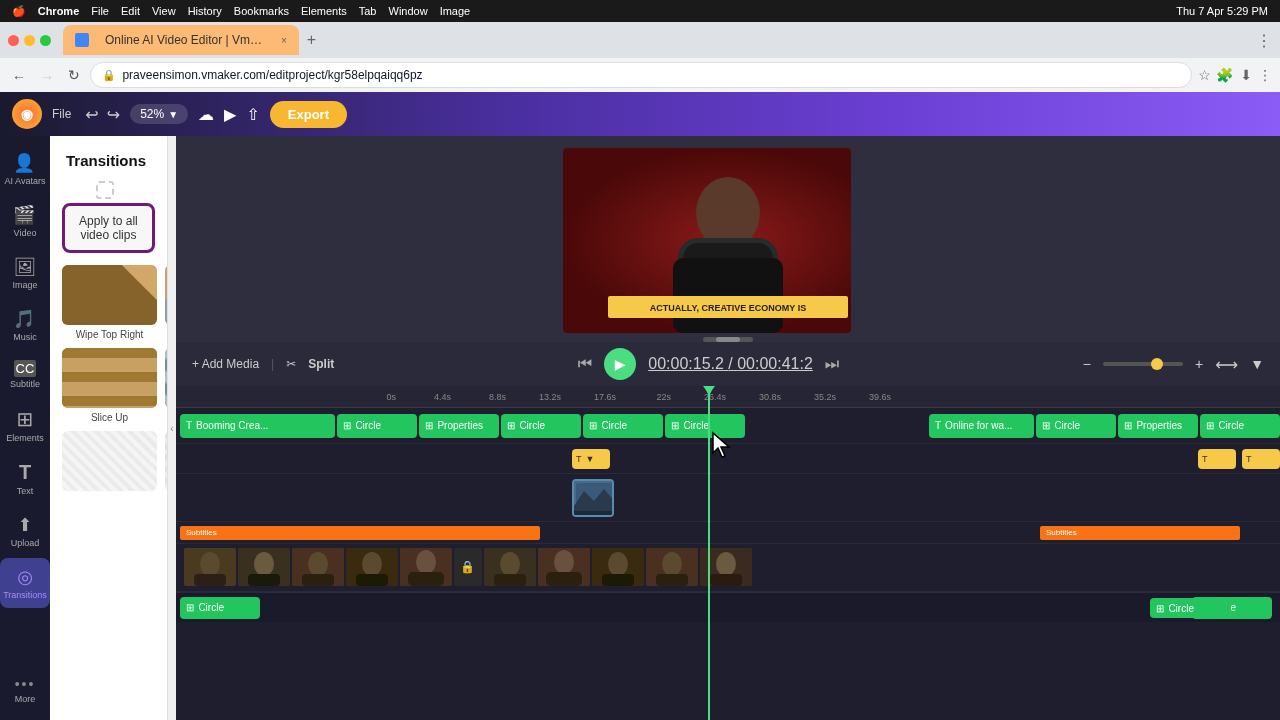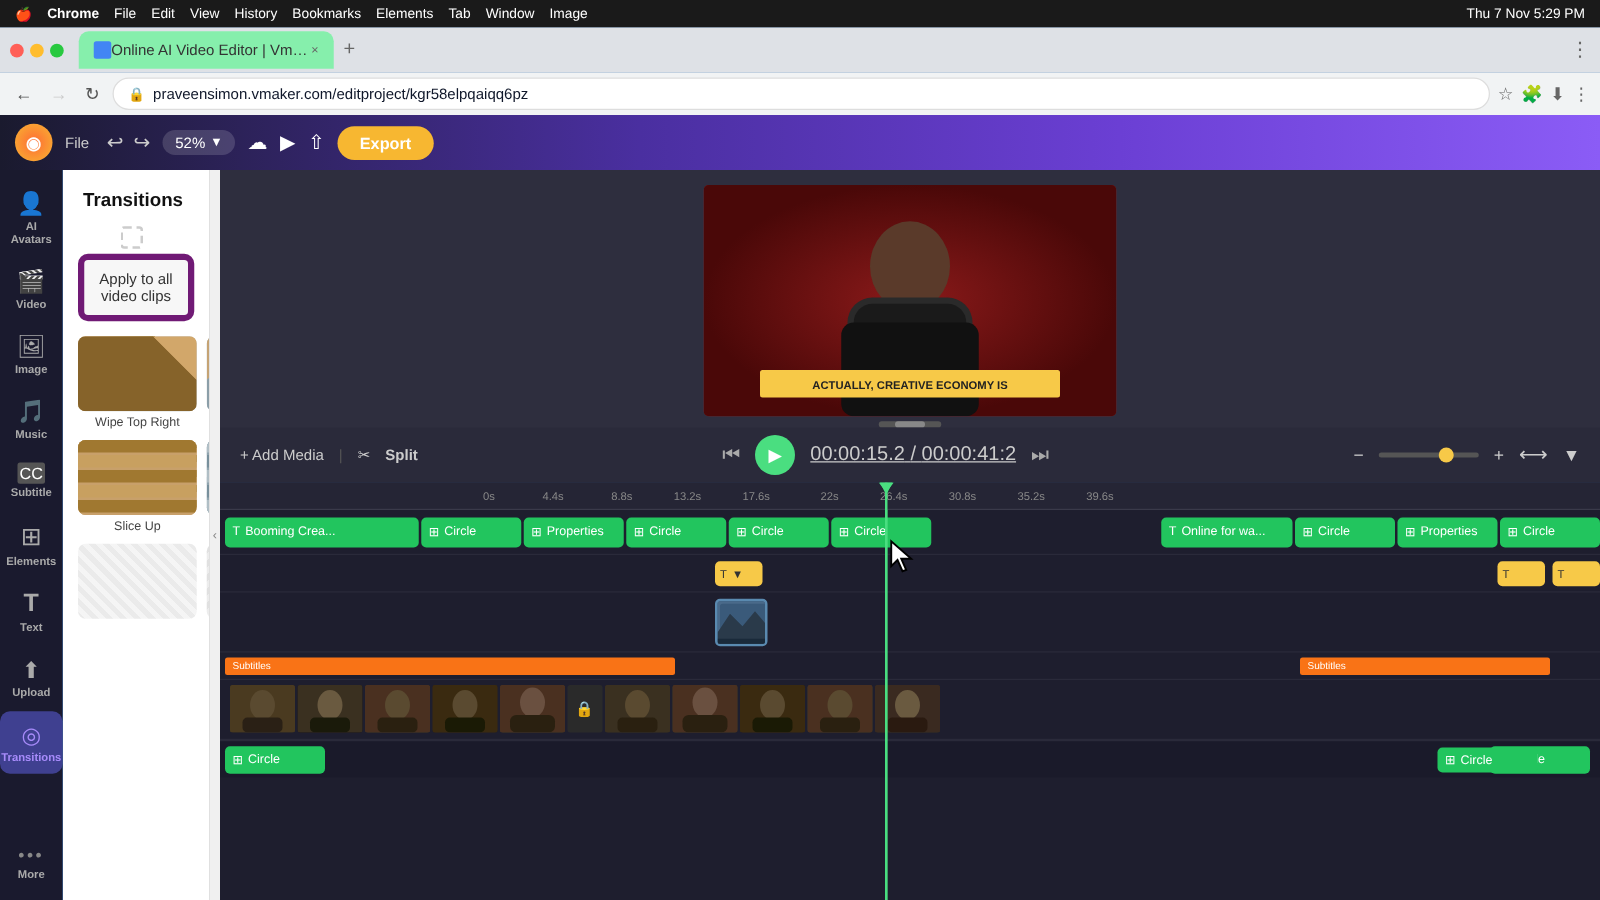--- a/index.html
+++ b/index.html
@@ -33,27 +33,27 @@
     .tl-red { background: #ff5f57; }
     .tl-yellow { background: #ffbd2e; }
     .tl-green { background: #28c940; }
     .tab-bar {
       display: flex;
       align-items: center;
       gap: 4px;
       flex: 1;
     }
     .tab-active {
-      background: #86efac;
+      background: #fdba74;
       border-radius: 8px 8px 0 0;
       padding: 4px 12px;
       font-size: 12px;
       display: flex;
       align-items: center;
-      gap: 0;
+      gap: 16px;
       height: 30px;
     }
     .tab-favicon {
       width: 14px; height: 14px;
       background: #4285f4;
       border-radius: 2px;
     }
     .tab-close { font-size: 10px; color: #666; cursor: pointer; }
     .new-tab-btn { font-size: 16px; color: #666; cursor: pointer; padding: 4px; }
 
@@ -150,21 +150,21 @@
       align-items: center;
       padding: 8px 4px;
       border-radius: 8px;
       cursor: pointer;
       width: 50px;
       gap: 2px;
     }
     .sidebar-item.active-transitions { background: rgba(99,102,241,0.6); }
     .sidebar-icon { font-size: 18px; color: #aaa; }
     .sidebar-icon.active-icon { color: #fff; }
-    .sidebar-label { font-size: 9px; color: #aaa; text-align: center; font-weight: bold; }
+    .sidebar-label { font-size: 9px; color: #aaa; text-align: center; }
     .sidebar-label.active-label { color: #fff; }
 
     
     .transitions-panel {
       width: 230px;
       background: #fff;
       border-right: 1px solid #e0e0e0;
       overflow-y: auto;
     }
     .transitions-header {
@@ -173,21 +173,21 @@
       padding: 16px 16px 8px;
       color: #111;
     }
     .apply-all-btn {
       display: flex;
       align-items: center;
       justify-content: center;
       margin: 0 12px 12px;
       padding: 8px;
       background: #f7f7f7;
-      border: 5px solid #701a75;
+      border: 3px solid #701a75;
       border-radius: 8px;
       font-size: 12px;
       color: #333;
       cursor: pointer;
     }
     .transitions-grid {
       display: grid;
       grid-template-columns: 1fr 1fr;
       gap: 8px;
       padding: 0 12px;
@@ -236,21 +236,21 @@
       cursor: pointer;
       font-size: 10px;
       color: #888;
     }
     .preview-container {
       position: relative;
       width: 330px;
       height: 185px;
     }
     .preview-video {
-      width: 330px;
+      width: 288px;
       height: 185px;
       background: #8b1a1a;
       border-radius: 4px;
       overflow: hidden;
       position: relative;
     }
 
     
     .controls-bar {
       height: 44px;
@@ -401,21 +401,21 @@
     <span>Edit</span>
     <span>View</span>
     <span>History</span>
     <span>Bookmarks</span>
     <span>Elements</span>
     <span>Tab</span>
     <span>Window</span>
     <span>Image</span>
   </div>
   <div class="mac-bar-right">
-    <span>Thu 7 Nov  5:29 PM</span>
+    <span>Thu 7 Apr  5:29 PM</span>
   </div>
 </div>
 
 <div class="chrome-bar">
   <div class="traffic-lights">
     <div class="tl tl-red"></div>
     <div class="tl tl-yellow"></div>
     <div class="tl tl-green"></div>
   </div>
   <div class="tab-bar">

